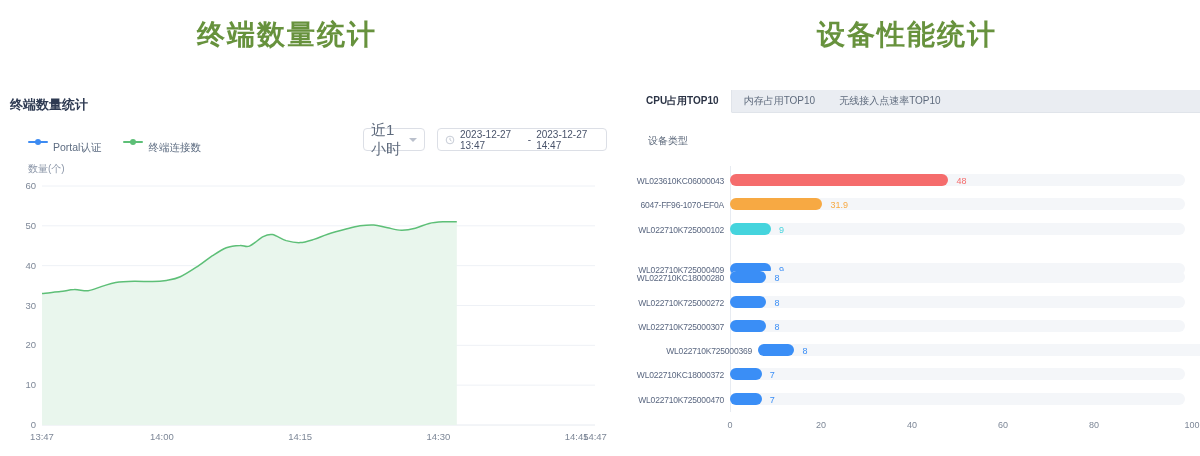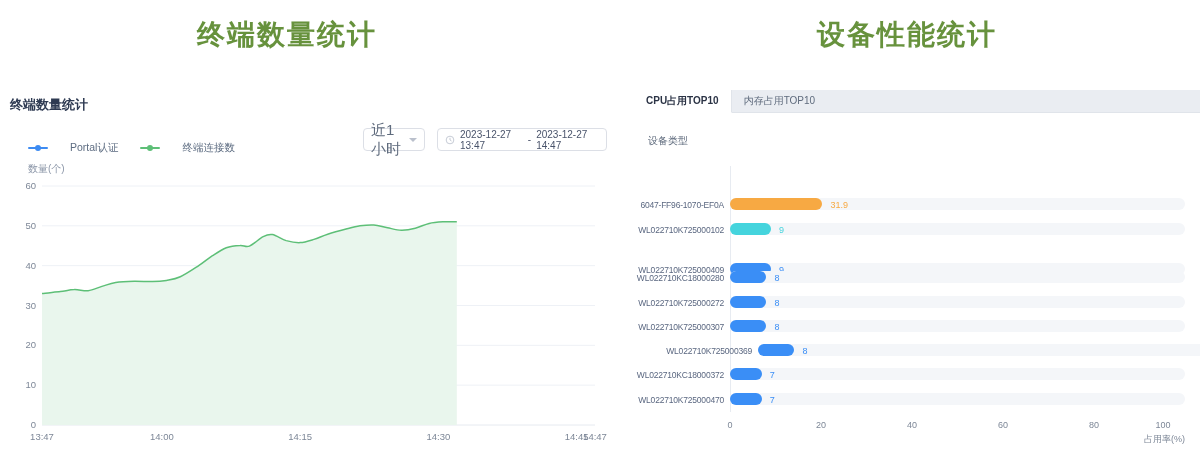--- a/index.html
+++ b/index.html
@@ -17,21 +17,21 @@
     display:flex; align-items:center; }
   #time-range-select { left:363px; top:128px; width:62px; height:23px; padding:0 7px;
     justify-content:space-between; font-size:15px; color:#5f6b7d; }
   #date-range-input { left:437px; top:128px; width:170px; height:23px; padding:0 7px; gap:5px;
     font-size:10px; color:#49536a; }
   .caret { width:0; height:0; border-left:4px solid transparent; border-right:4px solid transparent;
     border-top:4px solid #bac0cc; }
   .clock-svg { width:10px; height:10px; flex:none; }
 
   #legend { position:absolute; left:28px; top:141px; display:flex; gap:22px; align-items:center; }
-  .legend-item { display:flex; align-items:center; gap:22px; font-size:10.5px; color:#5e6d82; cursor:pointer; }
+  .legend-item { display:flex; gap:5px; font-size:10.5px; color:#5e6d82; cursor:pointer; }
   .legend-marker { position:relative; width:20px; height:2px; border-radius:1px; }
   .legend-dot { position:absolute; left:7px; top:-2px; width:6px; height:6px; border-radius:50%; }
 
   #line-chart { position:absolute; left:0; top:160px; }
 
   #right-panel { position:absolute; left:634px; top:90px; width:566px; height:276px; }
   #tabbar { position:absolute; left:0; top:0; right:0; height:23px; background:#eaedf2;
     border-bottom:1px solid #e0e4ea; display:flex; }
   .tab { padding:0 12px; font-size:10px; color:#5f6b7d; display:flex; align-items:center; cursor:pointer; }
   .tab.active { background:#ffffff; color:#2b3345; font-weight:bold;
@@ -116,28 +116,35 @@
     <path d="M42.0,133.6C45.1,133.2 55.1,132.2 60.4,131.6C65.8,130.9 69.6,129.7 74.3,129.6C78.9,129.4 83.5,131.3 88.1,130.8C92.7,130.2 97.3,127.8 101.9,126.4C106.5,125.0 110.4,123.3 115.7,122.4C121.1,121.5 128.0,121.3 134.2,121.2C140.3,121.1 147.2,121.7 152.6,121.6C158.0,121.5 161.8,121.2 166.4,120.4C171.0,119.6 174.9,119.3 180.3,116.8C185.6,114.4 193.3,109.2 198.7,105.7C204.1,102.1 207.9,98.7 212.5,95.7C217.1,92.7 221.7,89.5 226.3,87.7C230.9,86.0 236.3,85.6 240.2,85.4C244.0,85.1 245.5,87.6 249.4,86.1C253.2,84.7 259.4,78.5 263.2,76.6C267.0,74.7 268.6,73.9 272.4,74.6C276.3,75.3 281.6,79.2 286.2,80.6C290.9,81.9 295.5,82.8 300.1,82.6C304.7,82.4 309.3,80.8 313.9,79.4C318.5,78.0 322.3,75.9 327.7,74.2C333.1,72.5 340.8,70.4 346.1,69.0C351.5,67.6 355.4,66.5 360.0,65.8C364.6,65.2 369.2,64.7 373.8,65.0C378.4,65.4 383.0,67.0 387.6,67.8C392.2,68.7 396.8,70.1 401.4,70.2C406.1,70.3 410.7,69.4 415.3,68.2C419.9,67.1 424.5,64.5 429.1,63.4C433.7,62.4 438.3,62.1 442.9,61.8C447.5,61.6 454.4,61.8 456.8,61.8 L456.8,265 L42.0,265 Z" fill="#e9f6ed" stroke="none"></path>
     <path d="M42.0,133.6C45.1,133.2 55.1,132.2 60.4,131.6C65.8,130.9 69.6,129.7 74.3,129.6C78.9,129.4 83.5,131.3 88.1,130.8C92.7,130.2 97.3,127.8 101.9,126.4C106.5,125.0 110.4,123.3 115.7,122.4C121.1,121.5 128.0,121.3 134.2,121.2C140.3,121.1 147.2,121.7 152.6,121.6C158.0,121.5 161.8,121.2 166.4,120.4C171.0,119.6 174.9,119.3 180.3,116.8C185.6,114.4 193.3,109.2 198.7,105.7C204.1,102.1 207.9,98.7 212.5,95.7C217.1,92.7 221.7,89.5 226.3,87.7C230.9,86.0 236.3,85.6 240.2,85.4C244.0,85.1 245.5,87.6 249.4,86.1C253.2,84.7 259.4,78.5 263.2,76.6C267.0,74.7 268.6,73.9 272.4,74.6C276.3,75.3 281.6,79.2 286.2,80.6C290.9,81.9 295.5,82.8 300.1,82.6C304.7,82.4 309.3,80.8 313.9,79.4C318.5,78.0 322.3,75.9 327.7,74.2C333.1,72.5 340.8,70.4 346.1,69.0C351.5,67.6 355.4,66.5 360.0,65.8C364.6,65.2 369.2,64.7 373.8,65.0C378.4,65.4 383.0,67.0 387.6,67.8C392.2,68.7 396.8,70.1 401.4,70.2C406.1,70.3 410.7,69.4 415.3,68.2C419.9,67.1 424.5,64.5 429.1,63.4C433.7,62.4 438.3,62.1 442.9,61.8C447.5,61.6 454.4,61.8 456.8,61.8" fill="none" stroke="#5dbf77" stroke-width="1.5"></path>
   </svg>
 
 <div class="big-title" id="right-big-title">设备性能统计</div>
 
 <div id="right-panel">
   <div id="tabbar">
       <div class="tab active">CPU占用TOP10</div>
       <div class="tab">内存占用TOP10</div>
+      <div class="tab">无线接入点速率TOP10</div>
     </div>
 
   <span id="filter-label">设备类型</span>
 
 
   <div id="bar-chart">
     <div id="bar-axis-line"></div>
-    <div id="bar-xlabel">占用率(%)</div>
+  <div class="bar-row" style="top: 83px;">
+        <span class="bar-label">WL023610KC06000043</span>
+      <div class="bar-track">
+        <div class="bar-fill" style="width:218.4px;background:#f56c6c"></div>
+      </div>
+      <span class="bar-value" style="left:322.4px;color:#f56c6c">48</span>
+      </div>
       <div class="bar-row" style="top: 107.3px;">
         <span class="bar-label">6047-FF96-1070-EF0A</span>
       <div class="bar-track">
         <div class="bar-fill" style="width:92.4px;background:#f7a943"></div>
       </div>
       <span class="bar-value" style="left:196.4px;color:#f7a943">31.9</span>
       </div>
       <div class="bar-row" style="top: 131.6px;">
         <span class="bar-label">WL022710K725000102</span>
       <div class="bar-track">
@@ -192,15 +199,15 @@
       <div class="bar-track">
         <div class="bar-fill" style="width:31.9px;background:#3a8ef6"></div>
       </div>
       <span class="bar-value" style="left:135.8px;color:#3a8ef6">7</span>
       </div>
       <span class="bar-tick" style="left: 96px;">0</span>
       <span class="bar-tick" style="left: 187px;">20</span>
       <span class="bar-tick" style="left: 278px;">40</span>
       <span class="bar-tick" style="left: 369px;">60</span>
       <span class="bar-tick" style="left: 460px;">80</span>
-      <span class="bar-tick" style="left: 529px;">100</span>
+      <span class="bar-tick" style="left: 558px;">100</span>
     </div>
 </div>
 
 </body></html>

